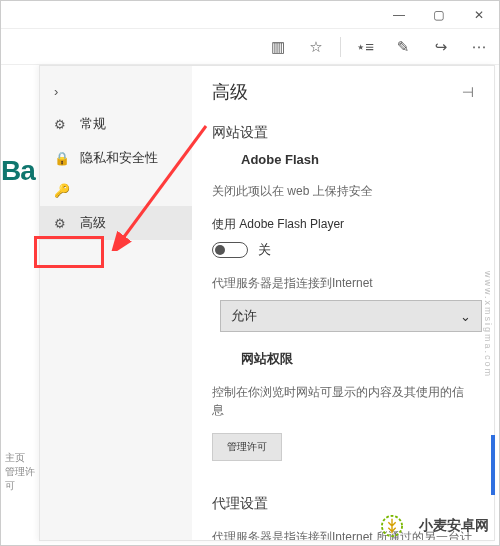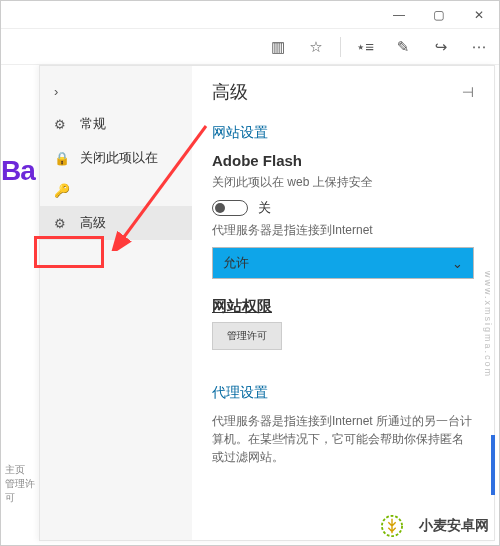--- a/index.html
+++ b/index.html
@@ -4,41 +4,41 @@
 <style>
   * { box-sizing: border-box; margin: 0; padding: 0; font-family: "Microsoft YaHei", sans-serif; }
   body { width: 500px; height: 546px; background: #f0f0f0; position: relative; overflow: hidden; }
   .window { position: absolute; top: 0; left: 0; right: 0; bottom: 0; background: #fff; border: 1px solid #ccc; }
   .titlebar { height: 28px; display: flex; justify-content: flex-end; align-items: center; border-bottom: 1px solid #eee; background: #fff; }
   .titlebar .btn { width: 40px; height: 28px; display: flex; align-items: center; justify-content: center; color: #555; font-size: 12px; }
   .toolbar { height: 36px; display: flex; align-items: center; justify-content: flex-end; border-bottom: 1px solid #eee; padding: 0 6px; gap: 10px; background: #fff; }
   .toolbar .tool { width: 28px; height: 28px; display: flex; align-items: center; justify-content: center; color: #555; font-size: 15px; }
   .addrbar-left { position: absolute; left: 0; top: 28px; height: 36px; border-bottom: 1px solid #eee; width: 38px; background:#fff;}
   .leftbg { position: absolute; left: 0; top: 64px; width: 38px; bottom: 0; background: #fff; }
-  .leftbg .logo { position: absolute; top: 90px; left: 0; font-weight: bold; color: #6d28d9; font-size: 28px; letter-spacing: -1px; }
-  .leftbg .links { position: absolute; bottom: 40px; left: 4px; font-size: 10px; color: #888; }
+  .leftbg .logo { position: absolute; top: 90px; left: 0; font-weight: bold; color: #0f766e; font-size: 28px; letter-spacing: -1px; }
+  .leftbg .links { position: absolute; bottom: 52px; left: 4px; font-size: 10px; color: #888; }
   .settings { position: absolute; left: 38px; top: 64px; right: 4px; bottom: 4px; background: #f6f6f6; border: 1px solid #e5e5e5; display: flex; box-shadow: -2px 0 6px rgba(0,0,0,0.05); }
   .sidebar { width: 152px; background: #f6f6f6; padding-top: 10px; }
   .side-item { display: flex; align-items: center; gap: 10px; padding: 8px 14px; color: #333; font-size: 13px; }
   .side-item.active { background: #e8e8e8; }
   .side-item .ico { width: 16px; display: inline-flex; color: #555; }
   .highlight { position: absolute; border: 3px solid #ff3b3b; pointer-events: none; }
   .arrow-red { position: absolute; pointer-events: none; }
   .content { flex: 1; background: #fff; padding: 14px 20px 0 20px; overflow: hidden; color: #333; }
   .content-head { display: flex; justify-content: space-between; align-items: center; margin-bottom: 20px; }
   .content-title { font-size: 18px; }
   .pin { color: #666; font-size: 14px; }
-  .section-title { font-size: 14px; margin: 14px 0 10px; color: #0369a1; }
-  .sub-bold { font-size: 15px; font-weight: 600; margin-top: 6px; }
-  .sub-desc { font-size: 12px; color: #666; margin: 4px 0 8px; line-height: 1.5; }
+  .section-title { font-size: 14px; margin: 14px 0 10px; color: #404040; }
+  .sub-bold { font-size: 13px; font-weight: 600; margin-top: 6px; margin-left: 29px; }
+  .sub-desc { font-size: 12px; color: #666; margin: 15px 0 8px; line-height: 1.5; }
   .toggle-row { display: flex; align-items: center; gap: 10px; margin-top: 6px; }
   .toggle { width: 36px; height: 16px; border: 1px solid #555; border-radius: 10px; position: relative; background: #fff; }
   .toggle::after { content: ""; position: absolute; left: 2px; top: 2px; width: 10px; height: 10px; border-radius: 50%; background: #555; }
   .toggle-label { font-size: 13px; }
-  .select { width: 100%; border: 1px solid #bbb; padding: 6px 10px; font-size: 13px; display: flex; justify-content: space-between; align-items: center; background: #0ea5e9; }
+  .select { width: 100%; border: 1px solid #bbb; padding: 6px 10px; font-size: 13px; display: flex; justify-content: space-between; align-items: center; background: #e5e5e5; margin-left: 8px; }
   .btn-gray { background: #e5e5e5; border: 1px solid #ccc; padding: 6px 14px; font-size: 10px; display: inline-block; margin-top: 6px; }
   .bluebar { position: absolute; bottom: 50px; right: 4px; width: 4px; height: 60px; background: #2e6fe0; }
   .watermark-url { position: absolute; top: 270px; right: 6px; font-size: 9px; color: rgba(128,128,128,0.5); writing-mode: vertical-rl; letter-spacing: 2px; }
   .brand { position: absolute; bottom: 8px; right: 10px; display: flex; align-items: center; gap: 16px; }
   .brand-logo { width: 22px; height: 22px; }
   .brand-text { font-size: 14px; font-weight: bold; color: #444; }
 </style>
 </head>
 <body>
 
@@ -73,53 +73,55 @@
     <div class="sidebar">
       <div class="side-item">
         <span class="ico">›</span>
       </div>
       <div class="side-item">
         <span class="ico">⚙</span>
         <span>常规</span>
       </div>
       <div class="side-item">
         <span class="ico">🔒</span>
-        <span>关闭此项以在</span>
+        <span>隐私和安全性</span>
       </div>
       <div class="side-item">
         <span class="ico">🔑</span>
       </div>
       <div class="side-item active">
         <span class="ico">⚙</span>
         <span>高级</span>
       </div>
     </div>
 
     <div class="content">
       <div class="content-head">
         <div class="content-title">高级</div>
         <div class="pin">⊣</div>
       </div>
 
       <div class="section-title">网站设置</div>
 
       <div class="sub-bold">Adobe Flash</div>
       <div class="sub-desc">关闭此项以在 web 上保持安全</div>
+      <div class="sub-desc" style="color:#333;">使用 Adobe Flash Player</div>
       <div class="toggle-row">
         <div class="toggle"></div>
         <div class="toggle-label">关</div>
       </div>
 
       <div class="sub-desc">代理服务器是指连接到Internet</div>
       <div class="select">
         <span>允许</span>
         <span>⌄</span>
       </div>
 
-      <div class="sub-bold" style="margin-top:18px;text-decoration:underline;">网站权限</div>
+      <div class="sub-bold" style="margin-top:18px;">网站权限</div>
+      <div class="sub-desc">控制在你浏览时网站可显示的内容及其使用的信息</div>
       <div class="btn-gray">管理许可</div>
 
       <div class="section-title" style="margin-top:34px;">代理设置</div>
       <div class="sub-desc">代理服务器是指连接到Internet 所通过的另一台计算机。在某些情况下，它可能会帮助你保持匿名或过滤网站。</div>
       
 
       
     </div>
   </div>
 

